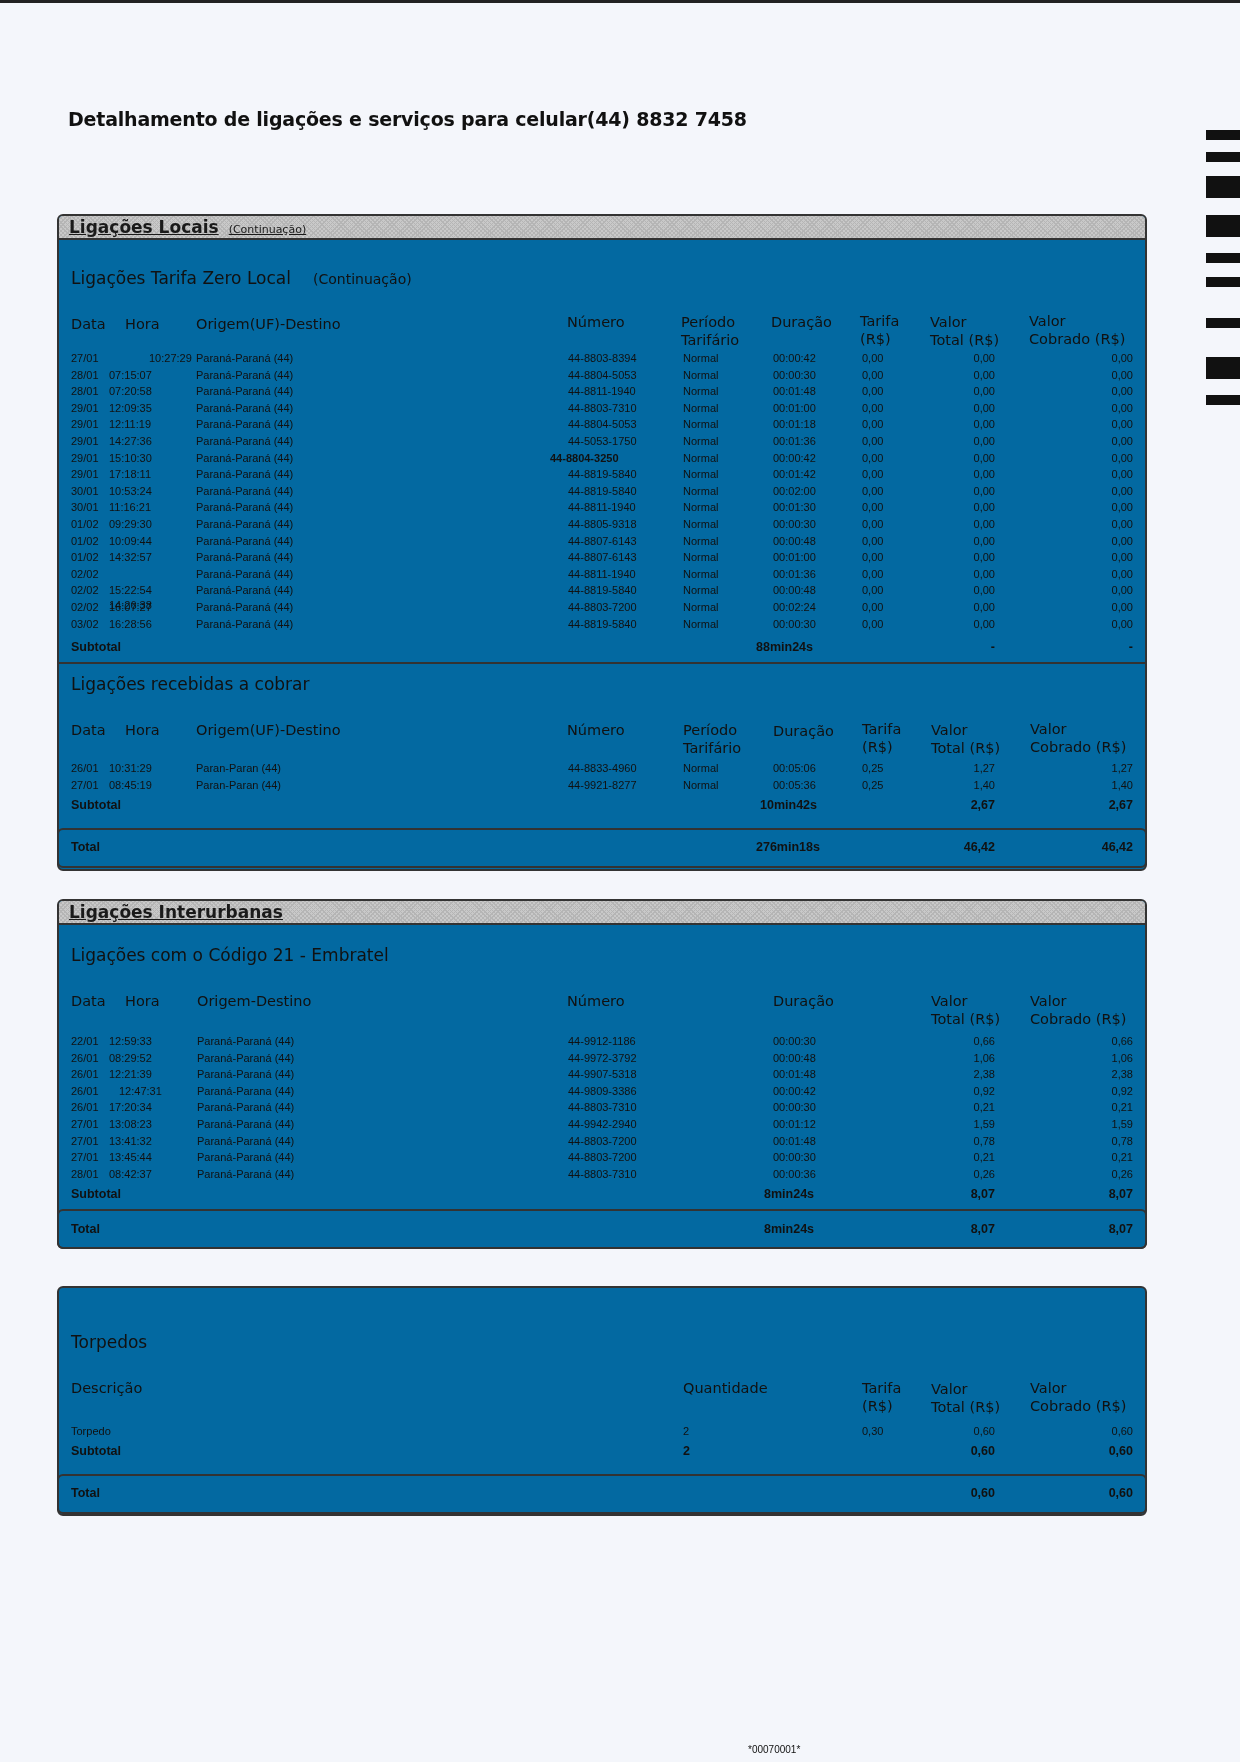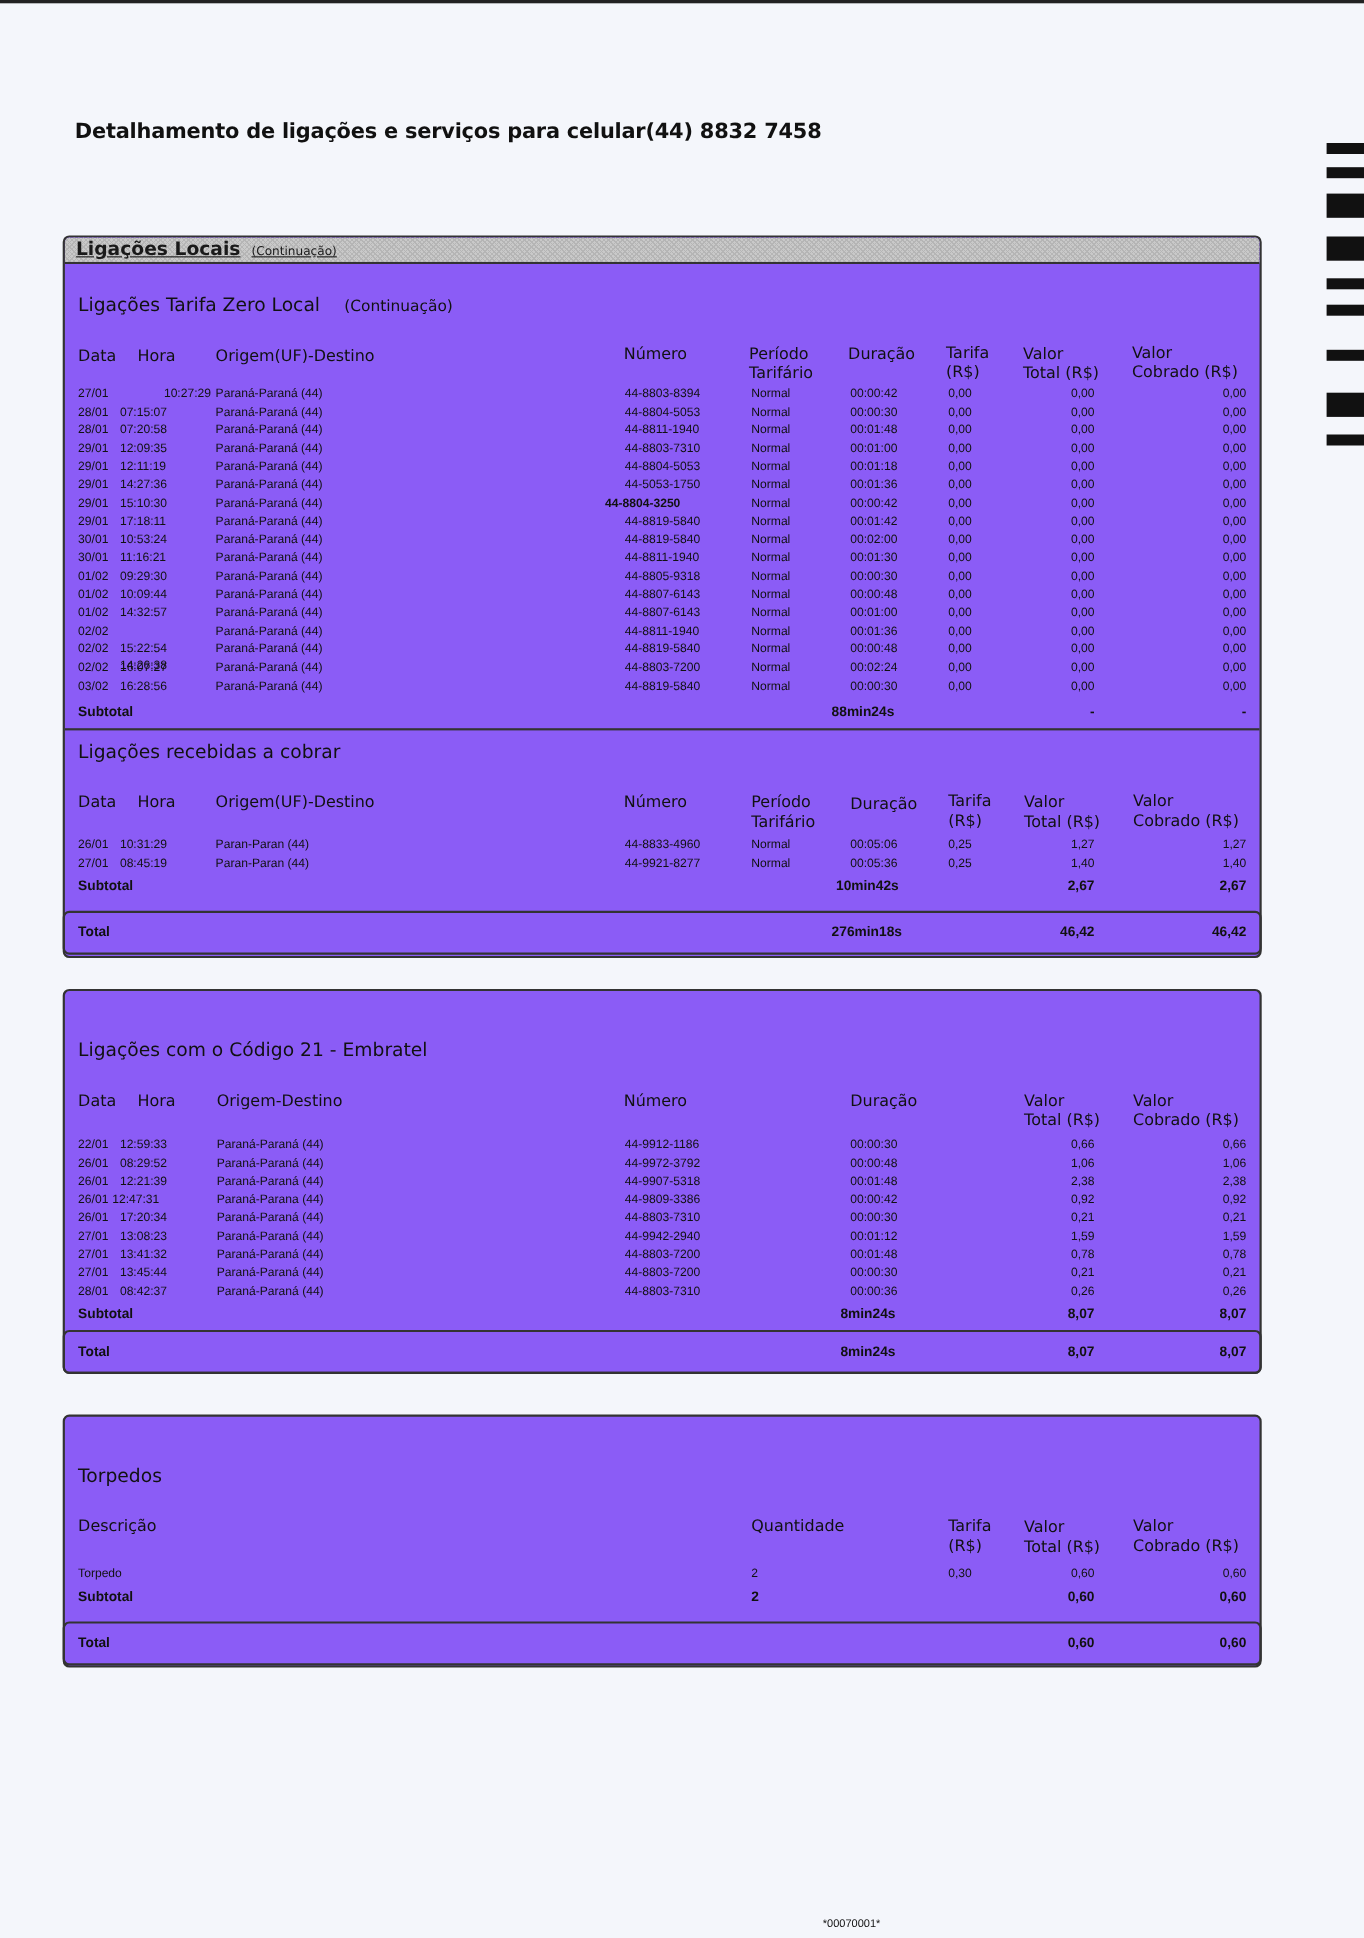--- a/index.html
+++ b/index.html
@@ -11,21 +11,21 @@
   }
   .topline { position: absolute; left: 0; top: 0; width: 1240px; height: 3px; background: #222; }
   .page-title {
     position: absolute; left: 68px; top: 108px;
     font-size: 19px; font-weight: bold; letter-spacing: -0.2px;
   }
   .mark { position: absolute; right: 0; background: #111; }
 
   .section {
     position: absolute; left: 57px; width: 1090px;
-    border: 2px solid #333; border-radius: 6px; background: #8b5cf6;
+    border: 2px solid #333; border-radius: 6px; background: #0369a1;
     box-sizing: border-box;
   }
   .section-header {
     height: 22px; border-bottom: 2px solid #333;
     background-color: #c9c9c9;
     background-image: repeating-linear-gradient(45deg, #b5b5b5 0 1px, transparent 1px 3px),
                       repeating-linear-gradient(-45deg, #b5b5b5 0 1px, transparent 1px 3px);
     border-radius: 4px 4px 0 0;
     padding-left: 10px; font-size: 17px; font-weight: bold; line-height: 22px;
     color: #1a1a1a; text-decoration: underline;
@@ -333,20 +333,23 @@
     <div class="row" style="top:10px">
       <span class="cell bold" style="left:12px">Total</span>
       <span class="cell bold" style="left:697px">276min18s</span>
       <span class="cell bold r" style="right:150px">46,42</span>
       <span class="cell bold r" style="right:12px">46,42</span>
     </div>
   </div>
 </div>
 
 <div class="section" style="top:899px;height:350px;">
+  <div class="section-header">
+    <span>Ligações Interurbanas</span>
+  </div>
   <div class="sub-title" style="top:44px">Ligações com o Código 21 - Embratel</div>
 
   <div>
     <div class="hdr" style="left:12px;top:91px">Data</div>
     <div class="hdr" style="left:66px;top:91px">Hora</div>
     <div class="hdr" style="left:138px;top:91px">Origem-Destino</div>
     <div class="hdr" style="left:508px;top:91px">Número</div>
     <div class="hdr" style="left:714px;top:91px">Duração</div>
     <div class="hdr" style="left:872px;top:91px"><span>Valor</span><br><span>Total (R$)</span></div>
     <div class="hdr" style="left:971px;top:91px"><span>Valor</span><br><span>Cobrado (R$)</span></div>
@@ -375,21 +378,21 @@
         <span class="cell" style="left: 12px;">26/01</span>
         <span class="cell" style="left: 50px;">12:21:39</span>
         <span class="cell" style="left: 138px;">Paraná-Paraná (44)</span>
         <span class="cell" style="left: 509px;">44-9907-5318</span>
         <span class="cell" style="left: 714px;">00:01:48</span>
         <span class="cell r" style="right: 150px;">2,38</span>
         <span class="cell r" style="right: 12px;">2,38</span>
       </div>
       <div class="row" style="top: 183.8px;">
         <span class="cell" style="left: 12px;">26/01</span>
-        <span class="cell" style="left: 43px;">12:47:31</span>
+        <span class="cell" style="left: 60px;">12:47:31</span>
         <span class="cell" style="left: 138px;">Paraná-Parana (44)</span>
         <span class="cell" style="left: 509px;">44-9809-3386</span>
         <span class="cell" style="left: 714px;">00:00:42</span>
         <span class="cell r" style="right: 150px;">0,92</span>
         <span class="cell r" style="right: 12px;">0,92</span>
       </div>
       <div class="row" style="top: 200.4px;">
         <span class="cell" style="left: 12px;">26/01</span>
         <span class="cell" style="left: 50px;">17:20:34</span>
         <span class="cell" style="left: 138px;">Paraná-Paraná (44)</span>

